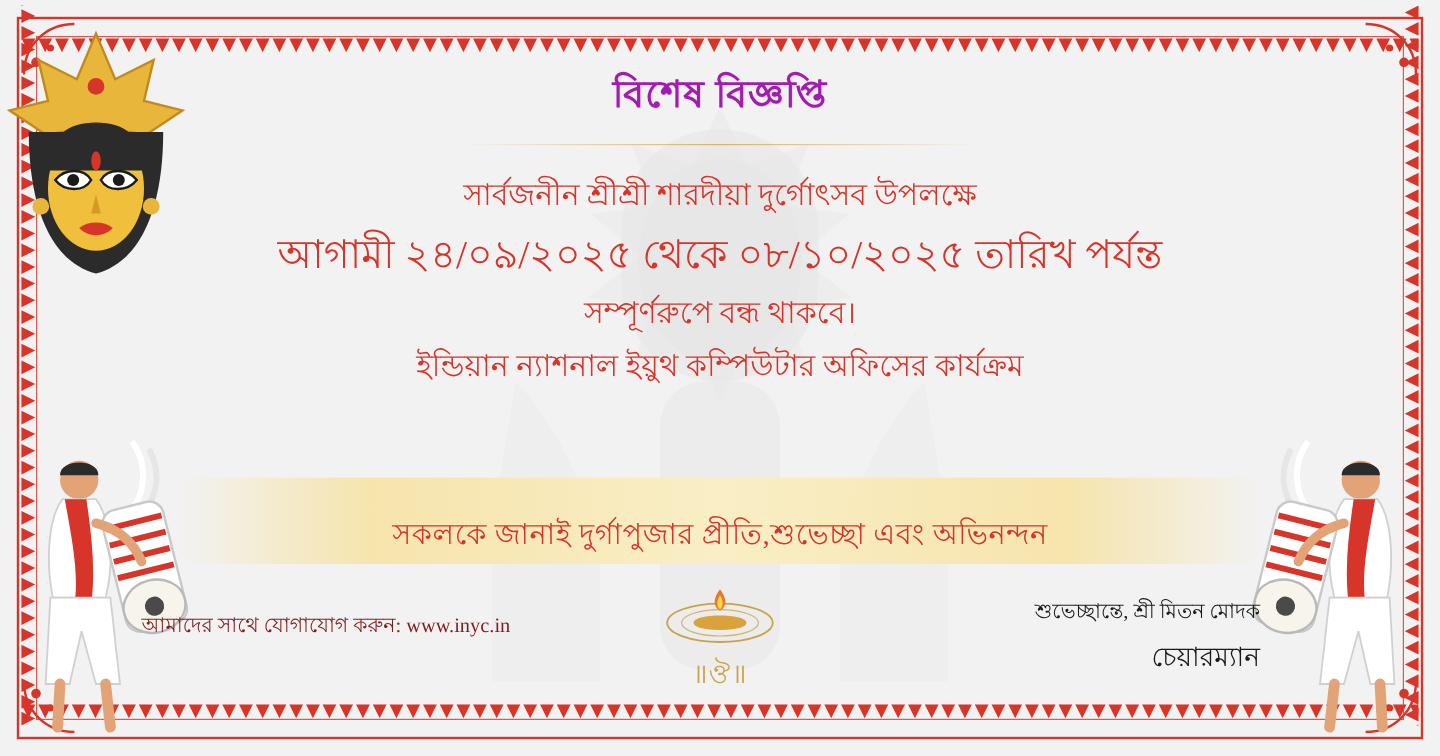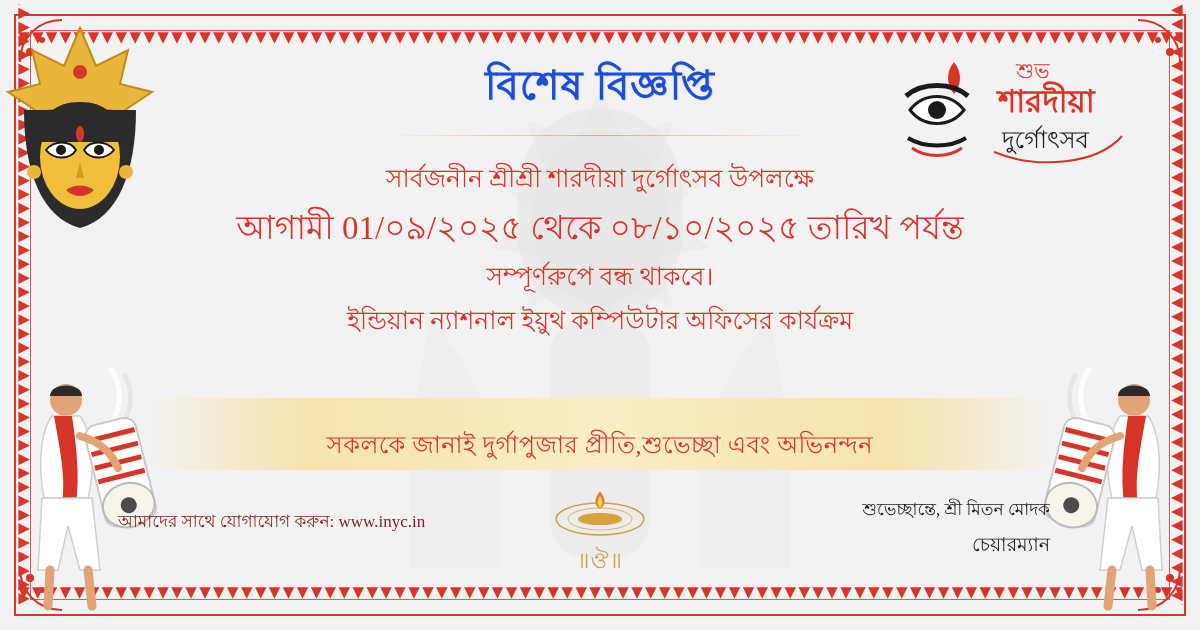--- a/index.html
+++ b/index.html
@@ -125,24 +125,24 @@
   
   .content {
     position: absolute;
     left: 165px;
     right: 165px;
     top: 54px;
     text-align: center;
   }
 
   .headline {
-    font-family: Liberation Sans, sans-serif;
-    font-size: 40px;
+    font-family: Liberation Serif, serif;
+    font-size: 31px;
     font-weight: bold;
-    color: #1d4ed8;
+    color: #a21caf;
     letter-spacing: 1px;
     text-shadow: 1px 1px 0 rgba(0,0,0,0.08);
     margin: 0;
   }
   .headline-rule {
     width: 430px;
     height: 1px;
     margin: 14px auto 0;
     background: linear-gradient(to right, rgba(216,53,42,0), #d8b36a, rgba(216,53,42,0));
   }
@@ -199,21 +199,21 @@
   .signoff {
     position: absolute;
     right: 150px;
     top: 496px;
     width: 260px;
     text-align: right;
     font-family: "Liberation Serif", serif;
     color: #1a1a1a;
   }
   .signoff .name { font-size: 17px; margin-bottom: 6px; }
-  .signoff .role { font-size: 19px; }
+  .signoff .role { font-size: 22px; }
 
   .lamp {
     position: absolute;
     left: 50%;
     transform: translateX(-50%);
     top: 485px;
     width: 120px;
     text-align: center;
   }
   .lamp .om {
@@ -342,45 +342,28 @@
         <line x1="84" y1="90" x2="132" y2="90"></line>
         <line x1="84" y1="104" x2="132" y2="104"></line>
         <line x1="84" y1="118" x2="132" y2="118"></line>
       </g>
       <ellipse cx="108" cy="148" rx="26" ry="22" fill="#f7f4ec" stroke="#b9b9b9" stroke-width="2"></ellipse>
       <circle cx="108" cy="148" r="8" fill="#4a4a4a"></circle>
     </g>
     <path d="M66 78 C88 84 98 96 104 110" stroke="#e2a477" stroke-width="8" fill="none" stroke-linecap="round"></path>
   </svg>
 
-  <div class="sharadiya-logo">
-    <svg viewBox="0 0 240 125" width="240" height="125">
-
-      <g>
-        <path d="M18 12 C26 22 26 34 18 44 C10 34 10 22 18 12 Z" fill="#d8352a" transform="translate(38,-2)"></path>
-        <path d="M12 58 C26 40 52 40 66 58 C52 76 26 76 12 58 Z" fill="#ffffff" stroke="#1a1a1a" stroke-width="3"></path>
-        <circle cx="39" cy="58" r="9" fill="#1a1a1a"></circle>
-        <path d="M8 44 C24 30 54 30 70 44" stroke="#1a1a1a" stroke-width="5" fill="none"></path>
-        <path d="M10 86 C26 96 52 96 68 86" stroke="#1a1a1a" stroke-width="4" fill="none"></path>
-        <path d="M14 96 C28 106 50 106 64 96" stroke="#d8352a" stroke-width="3" fill="none"></path>
-      </g>
-      <text x="118" y="26" font-family="Liberation Serif, serif" font-size="21" fill="#d8352a">শুভ</text>
-      <text x="100" y="60" font-family="Liberation Serif, serif" font-size="31" font-weight="bold" fill="#d8352a">শারদীয়া</text>
-      <text x="104" y="96" font-family="Liberation Serif, serif" font-size="24" fill="#1a1a1a">দুর্গোৎসব</text>
-      <path d="M96 100 C140 118 200 112 224 84" stroke="#d8352a" stroke-width="2" fill="none"></path>
-    </svg>
-  </div>
 
   <div class="content">
     <h1 class="headline">বিশেষ বিজ্ঞপ্তি</h1>
     <div class="headline-rule"></div>
 
     <div class="body-lines">
       <p class="ln ln-1">সার্বজনীন শ্রীশ্রী শারদীয়া দুর্গোৎসব উপলক্ষে</p>
-      <p class="ln ln-2">আগামী 01/০৯/২০২৫ থেকে ০৮/১০/২০২৫ তারিখ পর্যন্ত</p>
+      <p class="ln ln-2">আগামী ২৪/০৯/২০২৫ থেকে ০৮/১০/২০২৫ তারিখ পর্যন্ত</p>
       <p class="ln ln-4">সম্পূর্ণরুপে বন্ধ থাকবে।</p>
       <p class="ln ln-3">ইন্ডিয়ান ন্যাশনাল ইয়ুথ কম্পিউটার অফিসের কার্যক্রম</p>
     </div>
   </div>
 
   <div class="greeting-band">
     <span class="greeting-text">সকলকে জানাই দুর্গাপুজার প্রীতি,শুভেচ্ছা এবং অভিনন্দন</span>
   </div>
 
   <div class="contact">আমাদের সাথে যোগাযোগ করুন: www.inyc.in</div>

